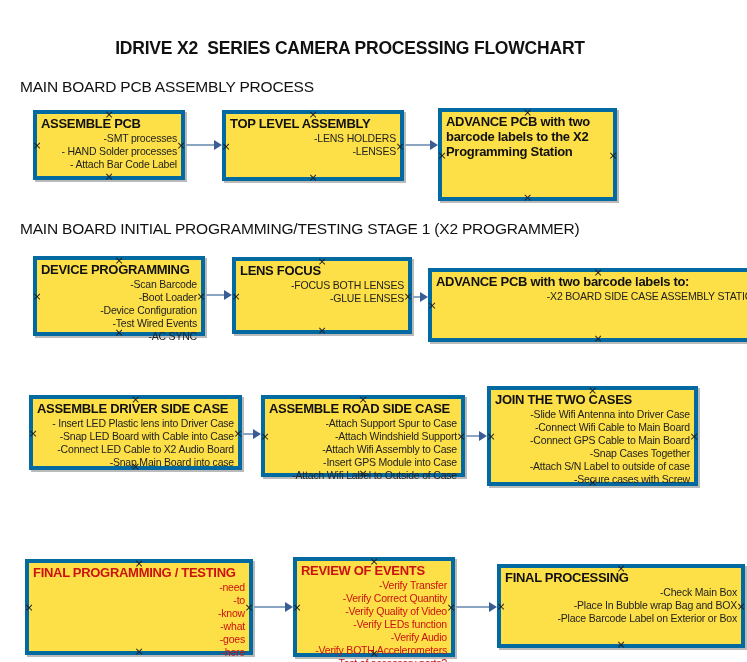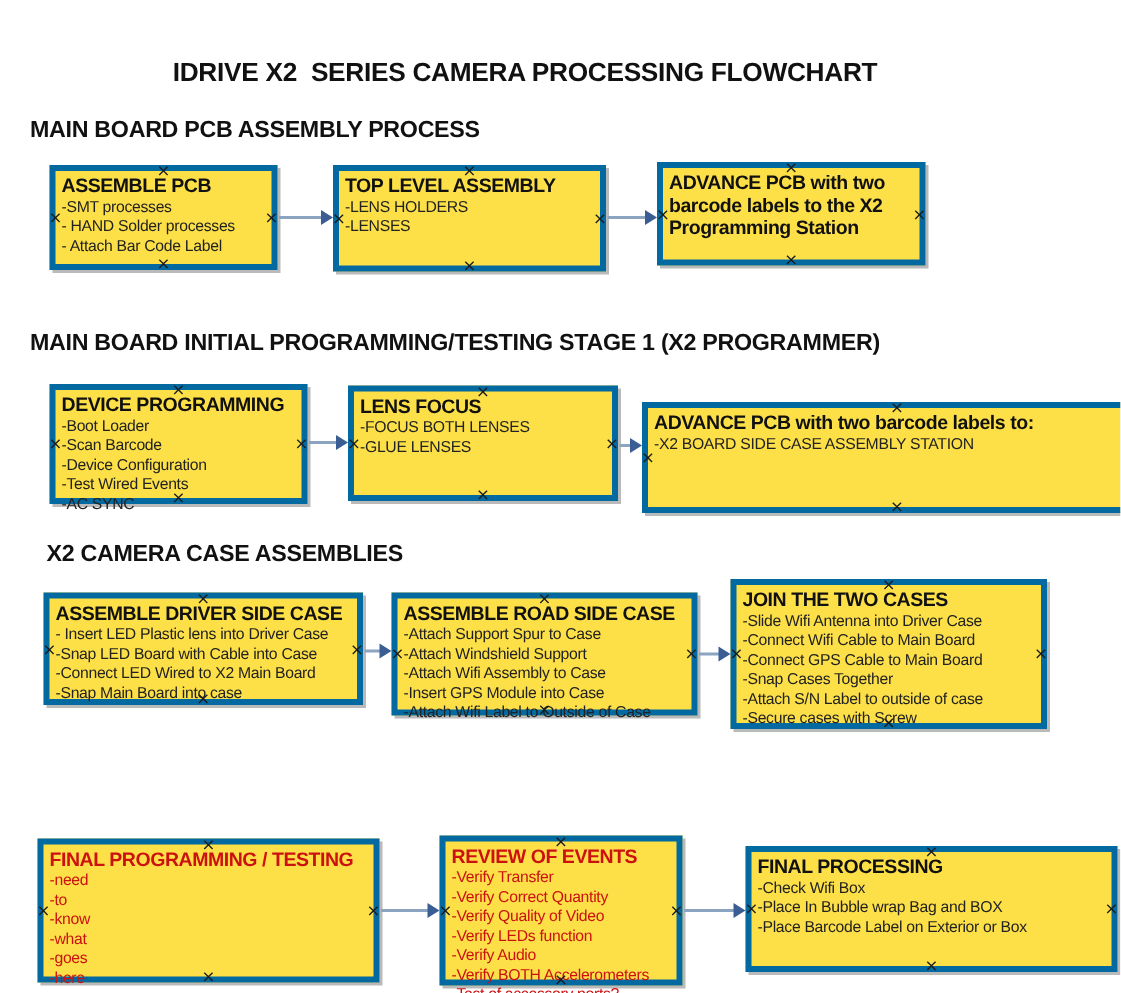--- a/index.html
+++ b/index.html
@@ -5,35 +5,35 @@
   html,body{margin:0;padding:0;background:#ffffff;}
   #canvas{
     position:relative;width:747px;height:662px;background:#ffffff;
     font-family:"Liberation Sans","DejaVu Sans",sans-serif;color:#1a1a1a;overflow:hidden;margin-top:24px;
   }
   .main-title{
     position:absolute;left:0;top:14px;width:700px;text-align:center;
     font-size:17.5px;font-weight:bold;color:#111;letter-spacing:-0.2px;white-space:pre;
   }
   .sect{
-    position:absolute;font-size:15.5px;font-weight:bold;color:#111;
+    position:absolute;font-size:15.5px;font-weight:normal;color:#111;
     letter-spacing:-0.2px;white-space:pre;
   }
   .sect .red-part{color:#cc1111;}
   .fbox{
     position:absolute;background:#fde047;border:4px solid #0369a1;
     box-shadow:2px 2px 0 rgba(130,130,130,0.55);
     padding:2px 4px 0 4px;box-sizing:border-box;overflow:visible;
   }
   .btitle{
     font-size:13px;font-weight:bold;letter-spacing:-0.3px;line-height:15px;
     white-space:nowrap;color:#111;
   }
   .btitle.wrap{white-space:normal;}
-  .bbody{margin-top:1px;}
+  .bbody{margin-top:1px;text-align:right;}
   .bbody .line{
     font-size:10.5px;letter-spacing:-0.2px;line-height:13px;white-space:nowrap;color:#222;
   }
   .fbox.red .btitle,.fbox.red .bbody .line{color:#cc1111;}
   .handle{
     position:absolute;transform:translate(-50%,-50%);
     font-size:11px;line-height:1;color:#1a1a1a;pointer-events:none;
     font-family:"DejaVu Sans",sans-serif;
   }
   .arrow{position:absolute;height:10px;}
@@ -45,21 +45,20 @@
 </style>
 </head>
 <body>
 
 <div id="canvas">
 
   <div class="main-title">IDRIVE X2  SERIES CAMERA PROCESSING FLOWCHART</div>
 
   <div class="sect" style="left:20px;top:54px">MAIN BOARD PCB ASSEMBLY PROCESS</div>
   <div class="sect" style="left:20px;top:196px">MAIN BOARD INITIAL PROGRAMMING/TESTING STAGE 1 (X2 PROGRAMMER)</div>
-  <div class="sect" style="left:31px;top:337px">X2 CAMERA CASE ASSEMBLIES</div>
 
   <div class="fbox" style="left:33px;top:86px;width:152px;height:70px">
     <div class="btitle">ASSEMBLE PCB</div>
     <div class="bbody">
         <div class="line">-SMT processes</div>
         <div class="line">- HAND Solder processes</div>
         <div class="line">- Attach Bar Code Label</div>
       </div>
   <span class="handle" style="left: 50%; top: 0%;">×</span>
       <span class="handle" style="left: 50%; top: 100%;">×</span>
@@ -70,33 +69,33 @@
     <div class="btitle">TOP LEVEL ASSEMBLY</div>
     <div class="bbody">
         <div class="line">-LENS HOLDERS</div>
         <div class="line">-LENSES</div>
       </div>
   <span class="handle" style="left: 50%; top: 0%;">×</span>
       <span class="handle" style="left: 50%; top: 100%;">×</span>
       <span class="handle" style="left: 0%; top: 50%;">×</span>
       <span class="handle" style="left: 100%; top: 50%;">×</span>
     </div>
-  <div class="fbox" style="left:438px;top:84px;width:179px;height:69px">
+  <div class="fbox" style="left:438px;top:84px;width:179px;height:93px">
     <div class="btitle wrap">ADVANCE PCB with two barcode labels to the X2 Programming Station</div>
   <span class="handle" style="left: 50%; top: 0%;">×</span>
       <span class="handle" style="left: 50%; top: 100%;">×</span>
       <span class="handle" style="left: 0%; top: 50%;">×</span>
       <span class="handle" style="left: 100%; top: 50%;">×</span>
     </div>
 
   <div class="fbox" style="left:33px;top:232px;width:172px;height:80px">
     <div class="btitle">DEVICE PROGRAMMING</div>
     <div class="bbody">
+        <div class="line">-Scan Barcode</div>
         <div class="line">-Boot Loader</div>
-        <div class="line">-Scan Barcode</div>
         <div class="line">-Device Configuration</div>
         <div class="line">-Test Wired Events</div>
         <div class="line">-AC SYNC</div>
       </div>
   <span class="handle" style="left: 50%; top: 0%;">×</span>
       <span class="handle" style="left: 50%; top: 100%;">×</span>
       <span class="handle" style="left: 0%; top: 50%;">×</span>
       <span class="handle" style="left: 100%; top: 50%;">×</span>
     </div>
   <div class="fbox" style="left:232px;top:233px;width:180px;height:77px">
@@ -119,21 +118,21 @@
       <span class="handle" style="left: 50%; top: 100%;">×</span>
       <span class="handle" style="left: 0%; top: 50%;">×</span>
       <span class="handle" style="left: 100%; top: 50%;">×</span>
     </div>
 
   <div class="fbox" style="left:29px;top:371px;width:213px;height:75px">
     <div class="btitle">ASSEMBLE DRIVER SIDE CASE</div>
     <div class="bbody">
         <div class="line">- Insert LED Plastic lens into Driver Case</div>
         <div class="line">-Snap LED Board with Cable into Case</div>
-        <div class="line">-Connect LED Wired to X2 Main Board</div>
+        <div class="line">-Connect LED Cable to X2 Audio Board</div>
         <div class="line">-Snap Main Board into case</div>
       </div>
   <span class="handle" style="left: 50%; top: 0%;">×</span>
       <span class="handle" style="left: 50%; top: 100%;">×</span>
       <span class="handle" style="left: 0%; top: 50%;">×</span>
       <span class="handle" style="left: 100%; top: 50%;">×</span>
     </div>
   <div class="fbox" style="left:261px;top:371px;width:204px;height:82px">
     <div class="btitle">ASSEMBLE ROAD SIDE CASE</div>
     <div class="bbody">
@@ -191,21 +190,21 @@
         <div class="line">-Test of accessory ports?</div>
       </div>
   <span class="handle" style="left: 50%; top: 0%;">×</span>
       <span class="handle" style="left: 50%; top: 100%;">×</span>
       <span class="handle" style="left: 0%; top: 50%;">×</span>
       <span class="handle" style="left: 100%; top: 50%;">×</span>
     </div>
   <div class="fbox" style="left:497px;top:540px;width:248px;height:84px">
     <div class="btitle">FINAL PROCESSING</div>
     <div class="bbody">
-        <div class="line">-Check Wifi Box</div>
+        <div class="line">-Check Main Box</div>
         <div class="line">-Place In Bubble wrap Bag and BOX</div>
         <div class="line">-Place Barcode Label on Exterior or Box</div>
       </div>
   <span class="handle" style="left: 50%; top: 0%;">×</span>
       <span class="handle" style="left: 50%; top: 100%;">×</span>
       <span class="handle" style="left: 0%; top: 50%;">×</span>
       <span class="handle" style="left: 100%; top: 50%;">×</span>
     </div>
 
   <div class="arrow" style="left:186px;top:116px;width:36px">

